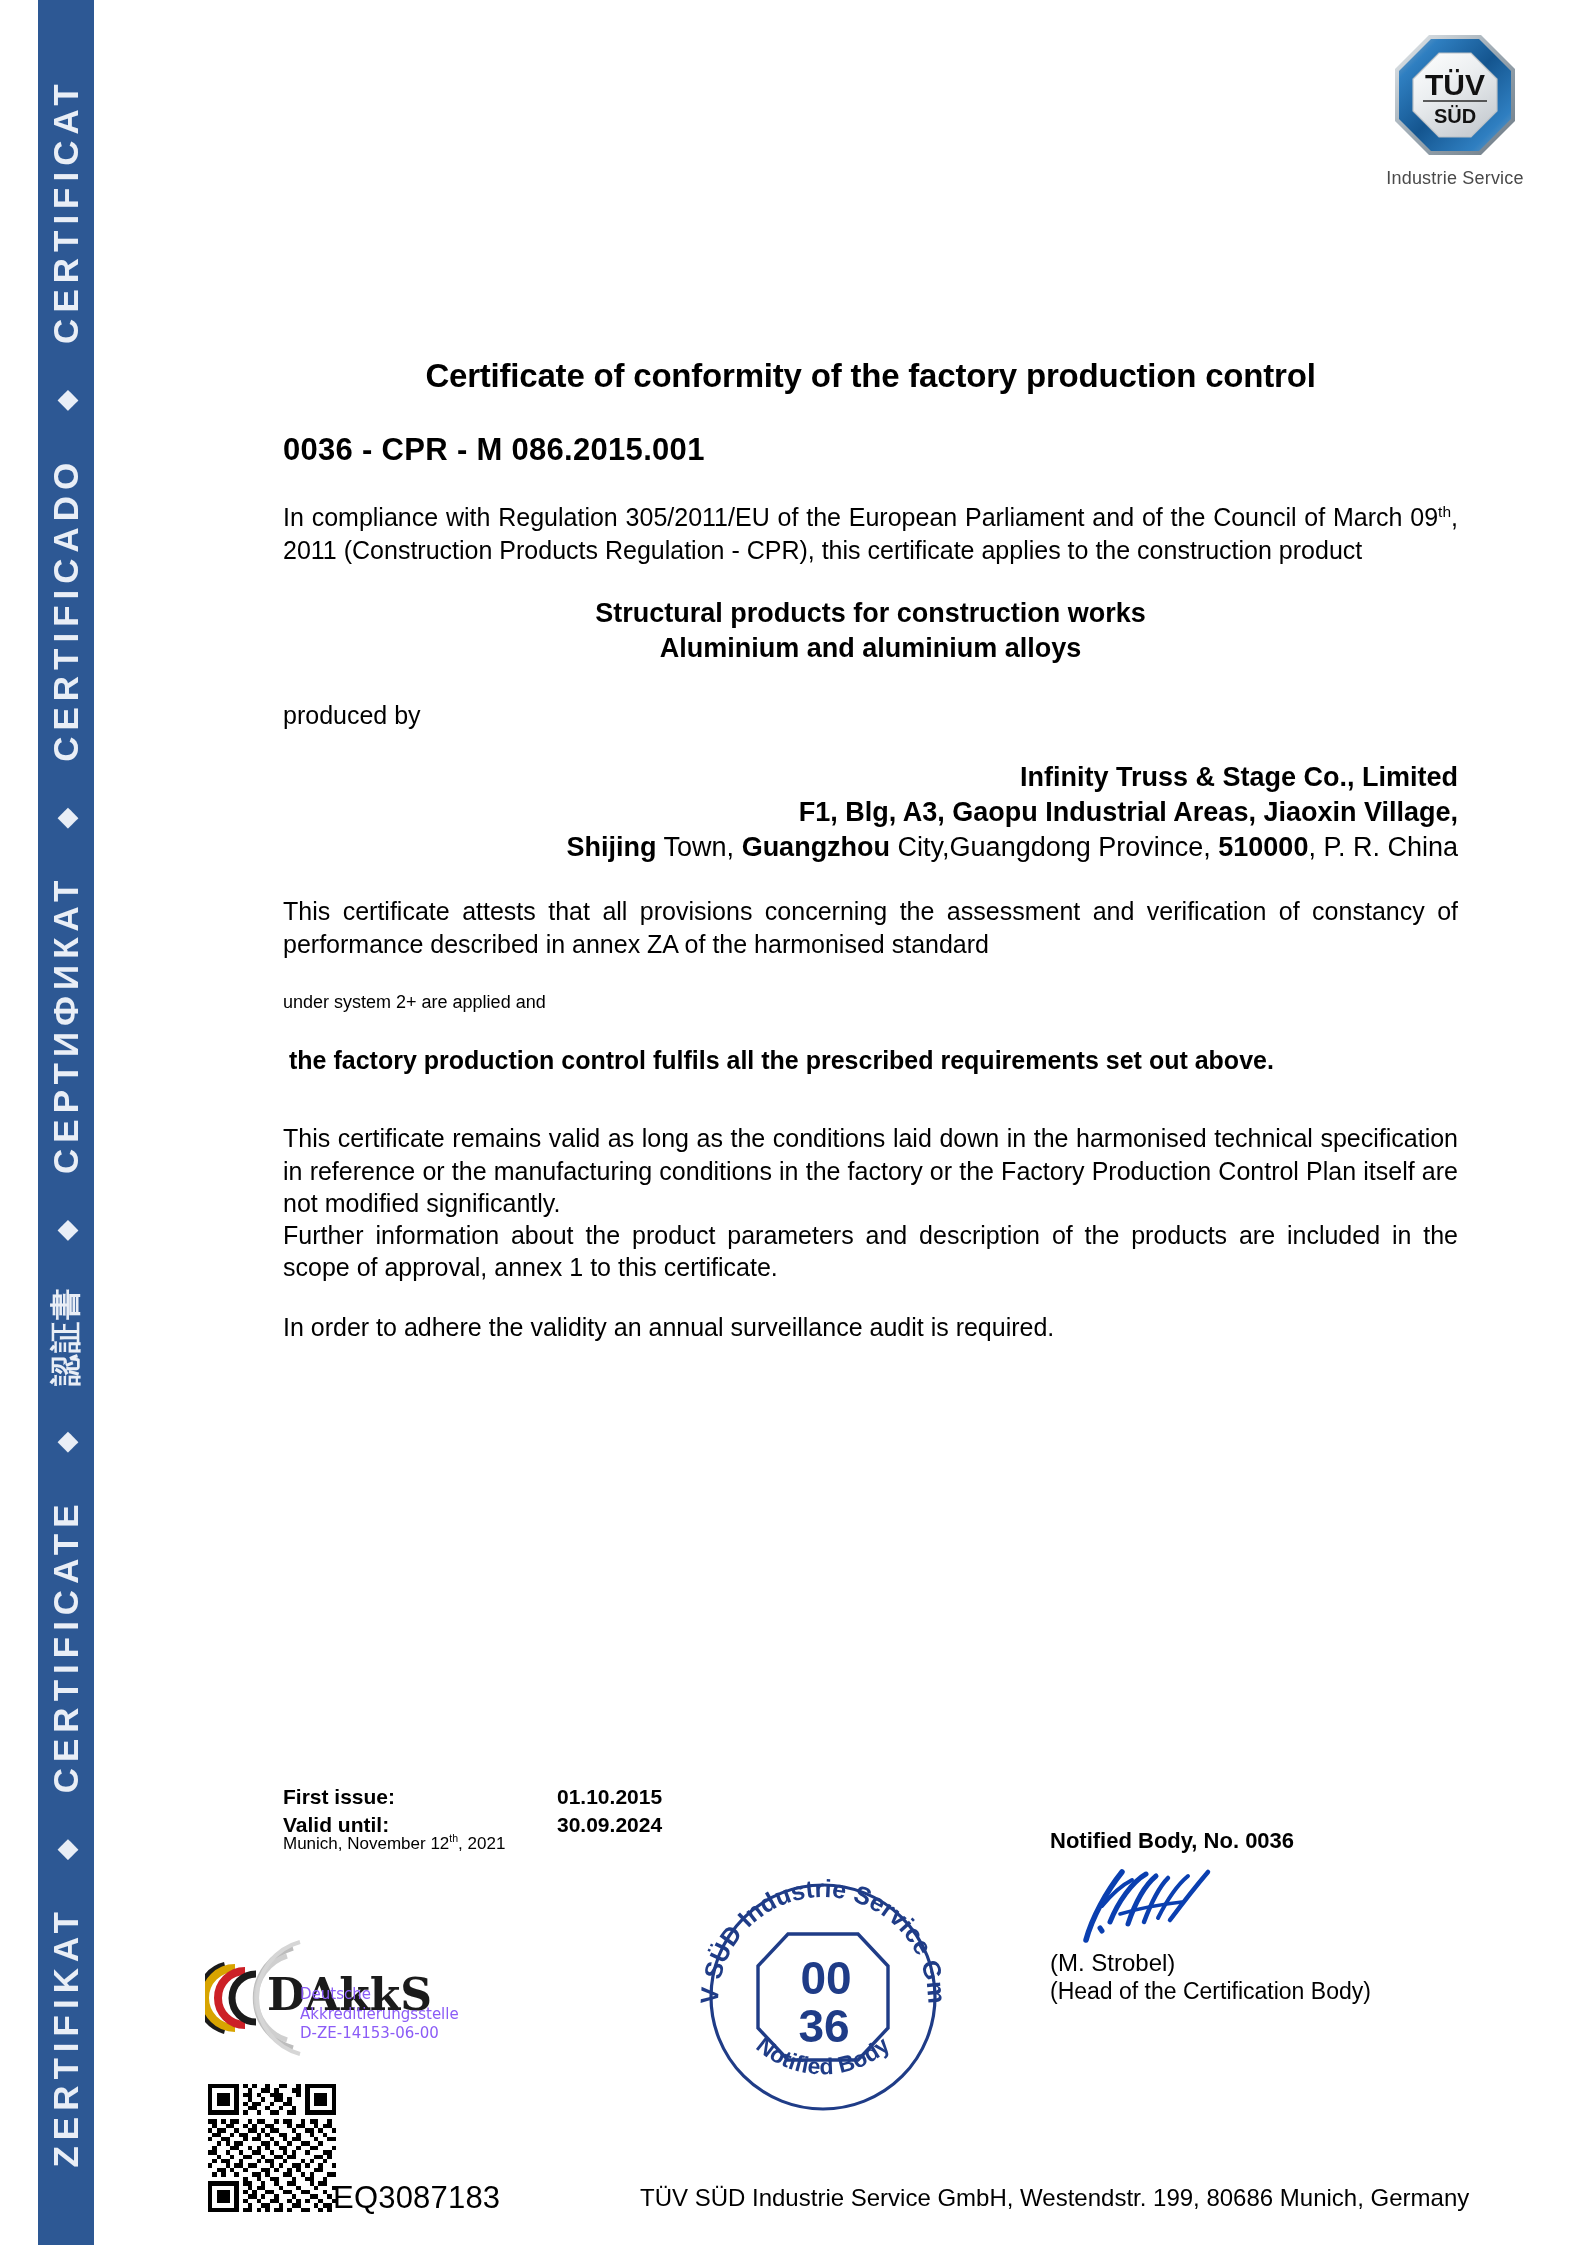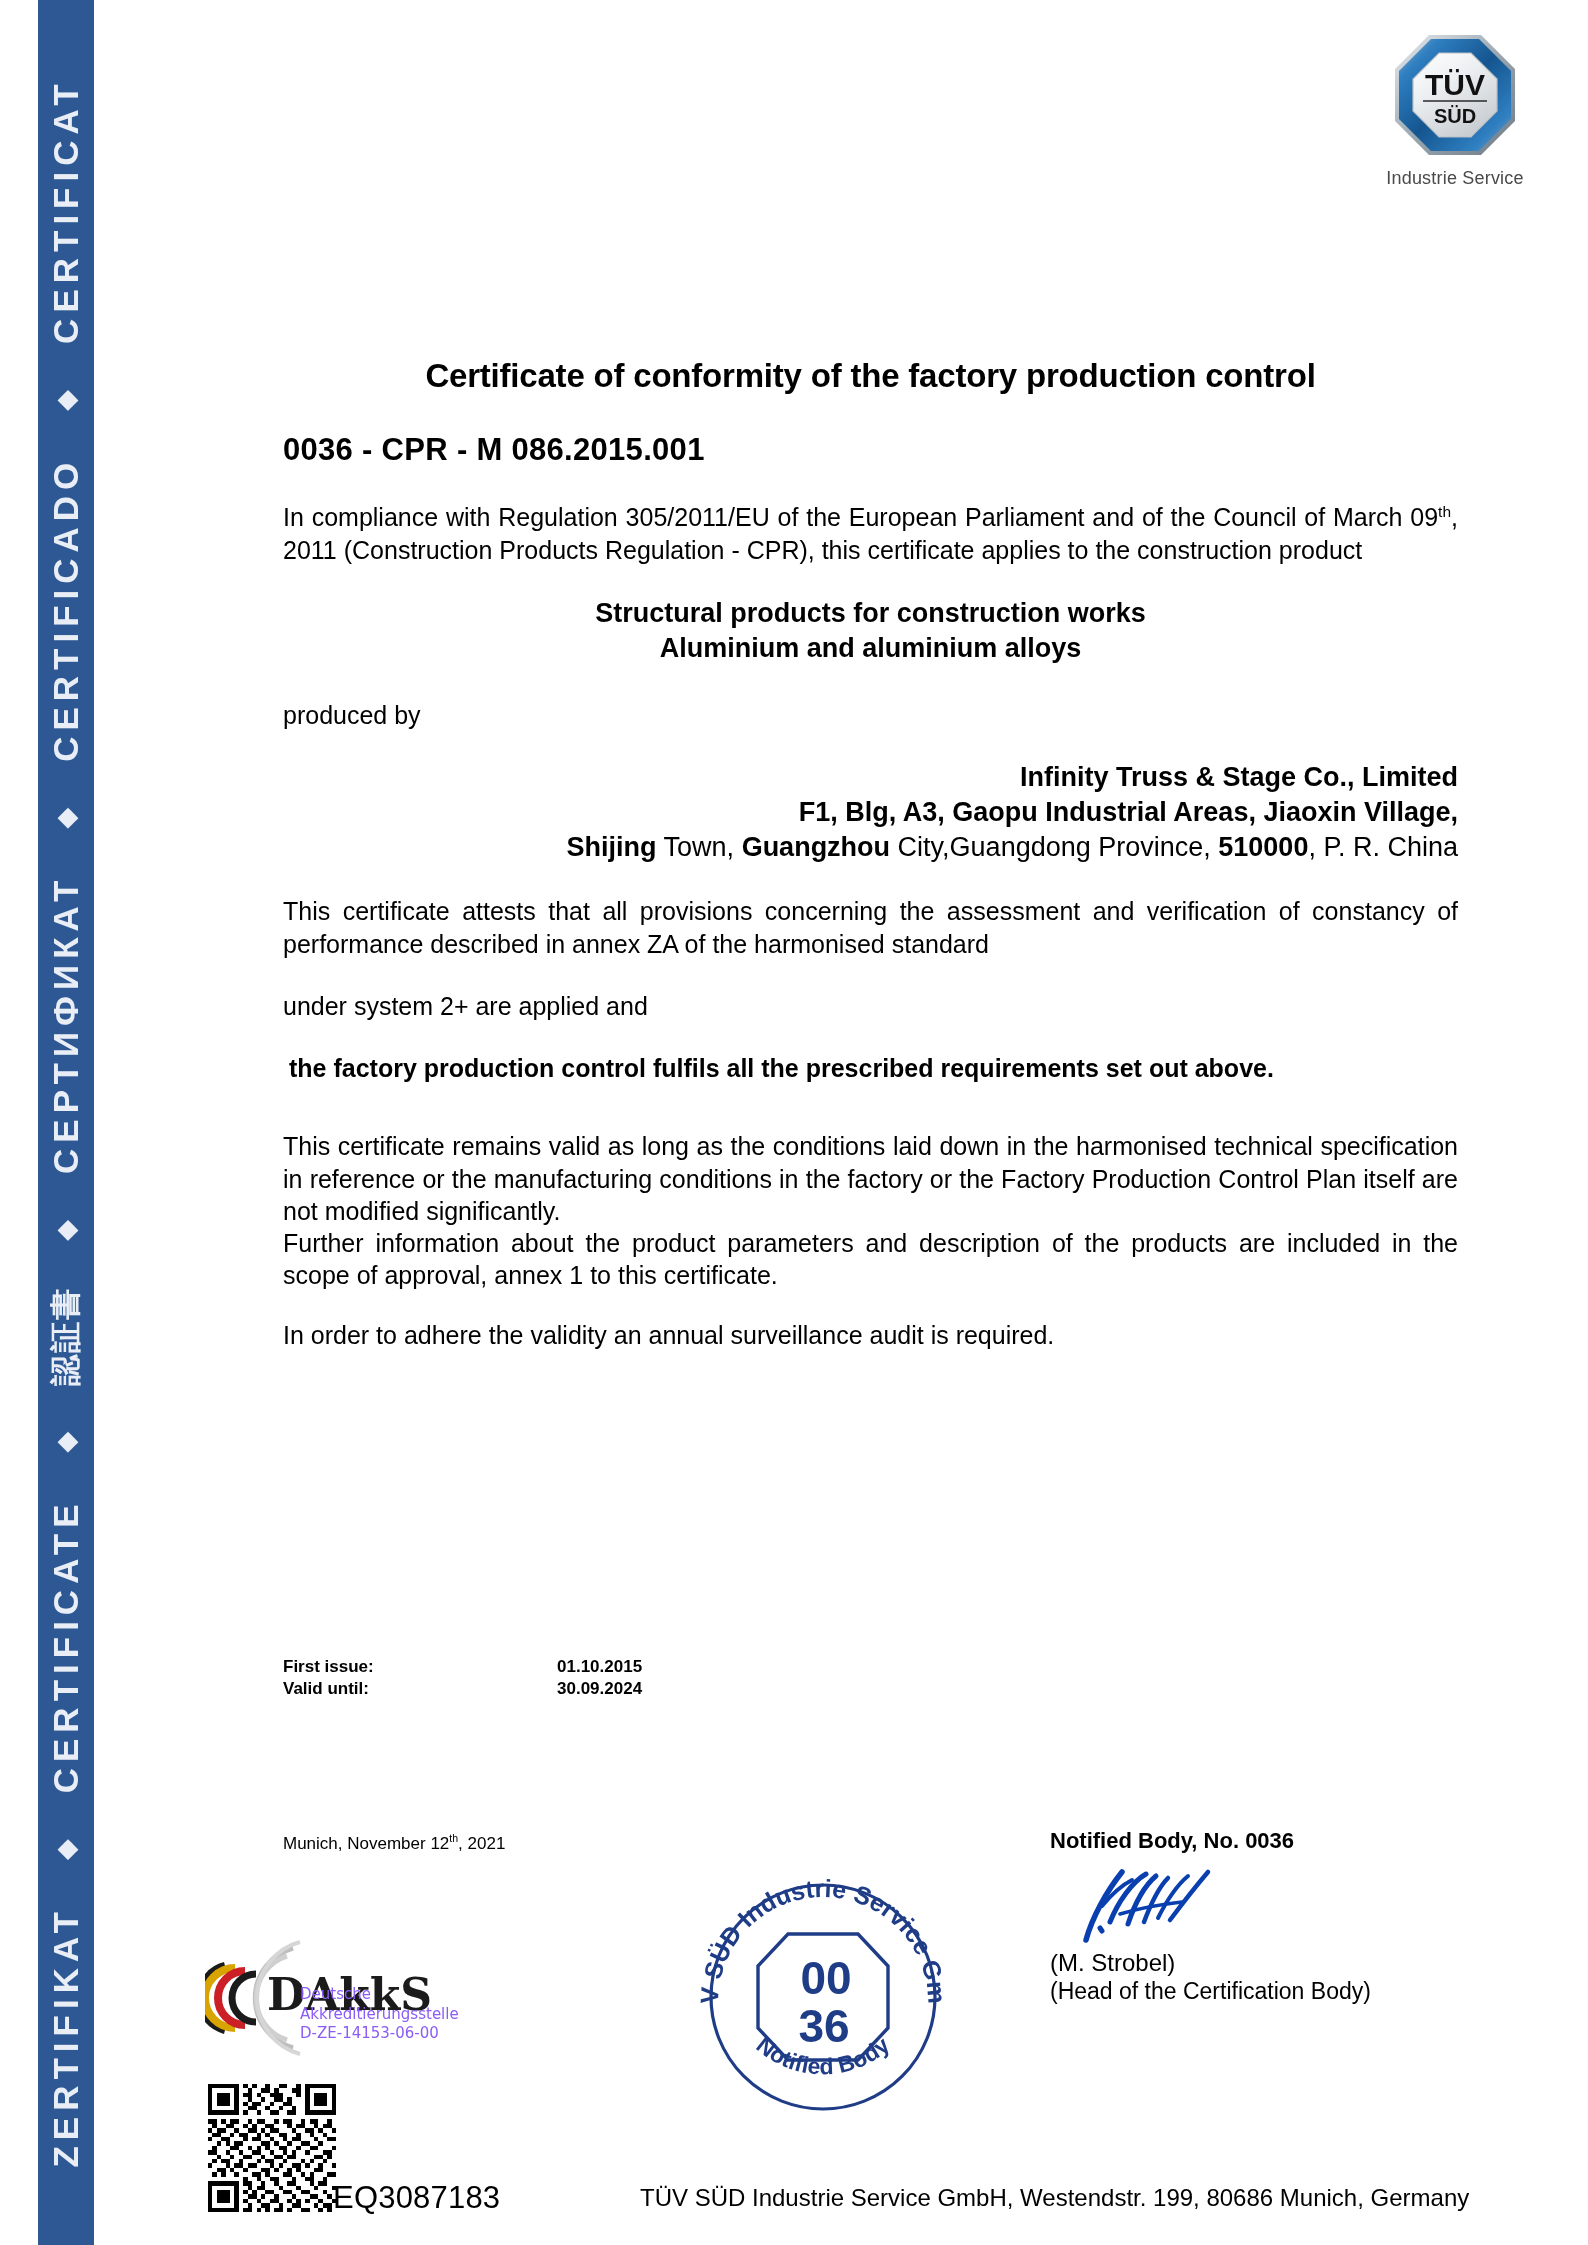--- a/index.html
+++ b/index.html
@@ -135,21 +135,21 @@
     margin-top: 30px;
   }
   .standard {
     text-align: center;
     font-weight: bold;
     font-size: 27px;
     margin-top: 30px;
     letter-spacing: 0.4px;
   }
   .system {
-    font-size: 25px;
+    font-size: 18px;
     margin-top: 32px;
   }
   .fulfils {
     font-size: 25px;
     font-weight: bold;
     margin-top: 33px;
     padding-left: 6px;
   }
   .validpara {
     font-size: 25px;
@@ -160,22 +160,22 @@
   .validpara .blk { display: block; text-align: justify; }
   .surv {
     font-size: 25px;
     margin-top: 30px;
   }
 
   
   .dates {
     position: absolute;
     left: 283px;
-    top: 1656px;
-    font-size: 17px;
+    top: 1783px;
+    font-size: 21px;
     font-weight: bold;
   }
   .dates table { border-collapse: collapse; }
   .dates td { padding: 0; font-weight: bold; }
   .dates td.lbl { width: 274px; }
   .dates tr td { line-height: 1.31; }
 
   .munich {
     position: absolute;
     left: 283px;

